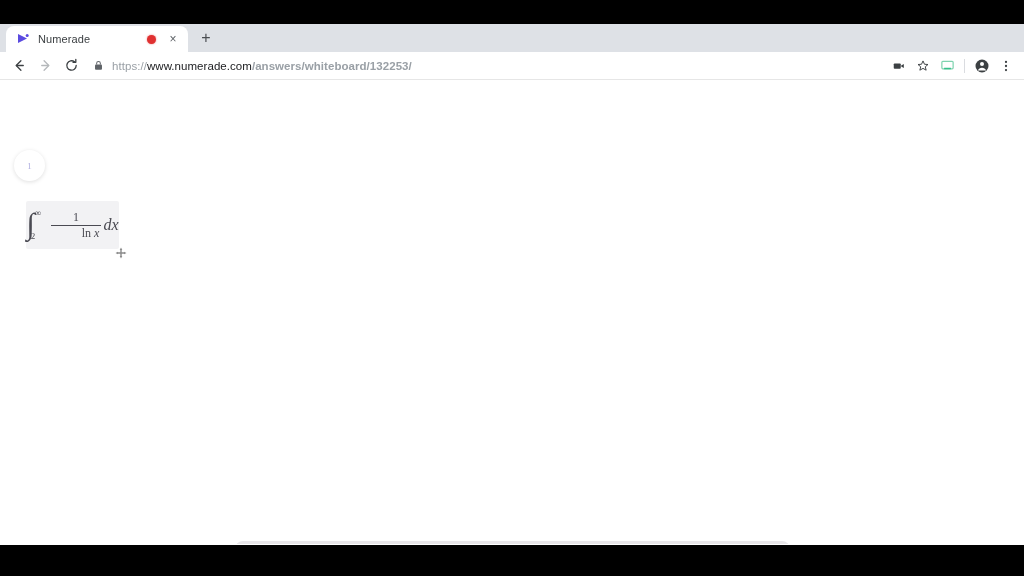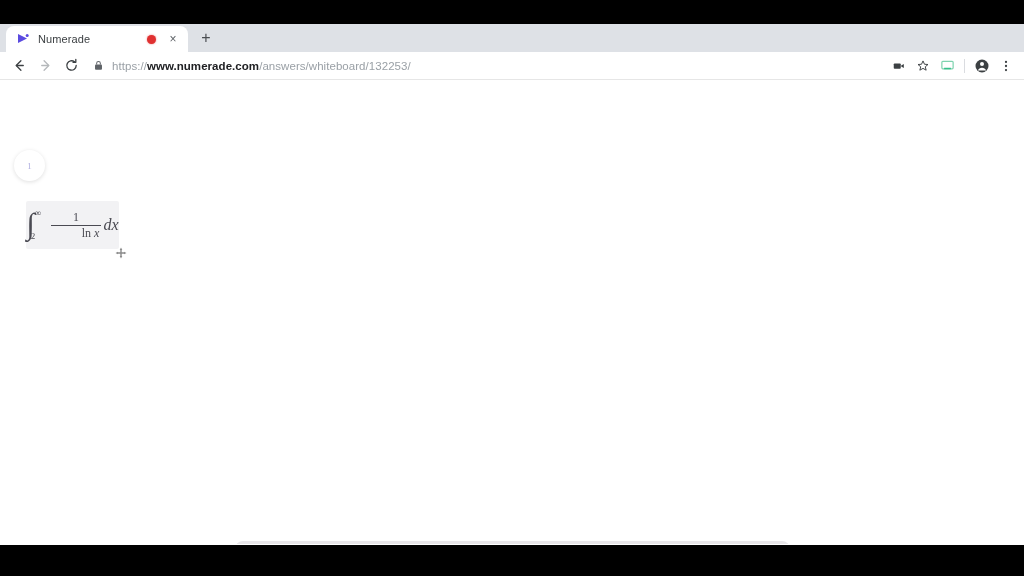--- a/index.html
+++ b/index.html
@@ -154,22 +154,22 @@
   }
   .url {
     font-size: 11.5px;
     color: #9aa0a6;
     white-space: nowrap;
     overflow: hidden;
     text-overflow: ellipsis;
     letter-spacing: 0.05px;
   }
   .url .url-scheme { color: #9aa0a6; }
-  .url .url-host { color: #202124; font-weight: bold; }
-  .url .url-path { color: #9aa0a6; }
+  .url .url-host { color: #202124; font-weight: normal; }
+  .url .url-path { color: #9aa0a6; font-weight: bold; }
   .nav-right {
     display: flex;
     align-items: center;
     flex: 0 0 auto;
   }
   .nav-right .navbtn { width: 24px; flex: 0 0 24px; }
   .nav-divider {
     width: 1px;
     height: 14px;
     background: #dadce0;

